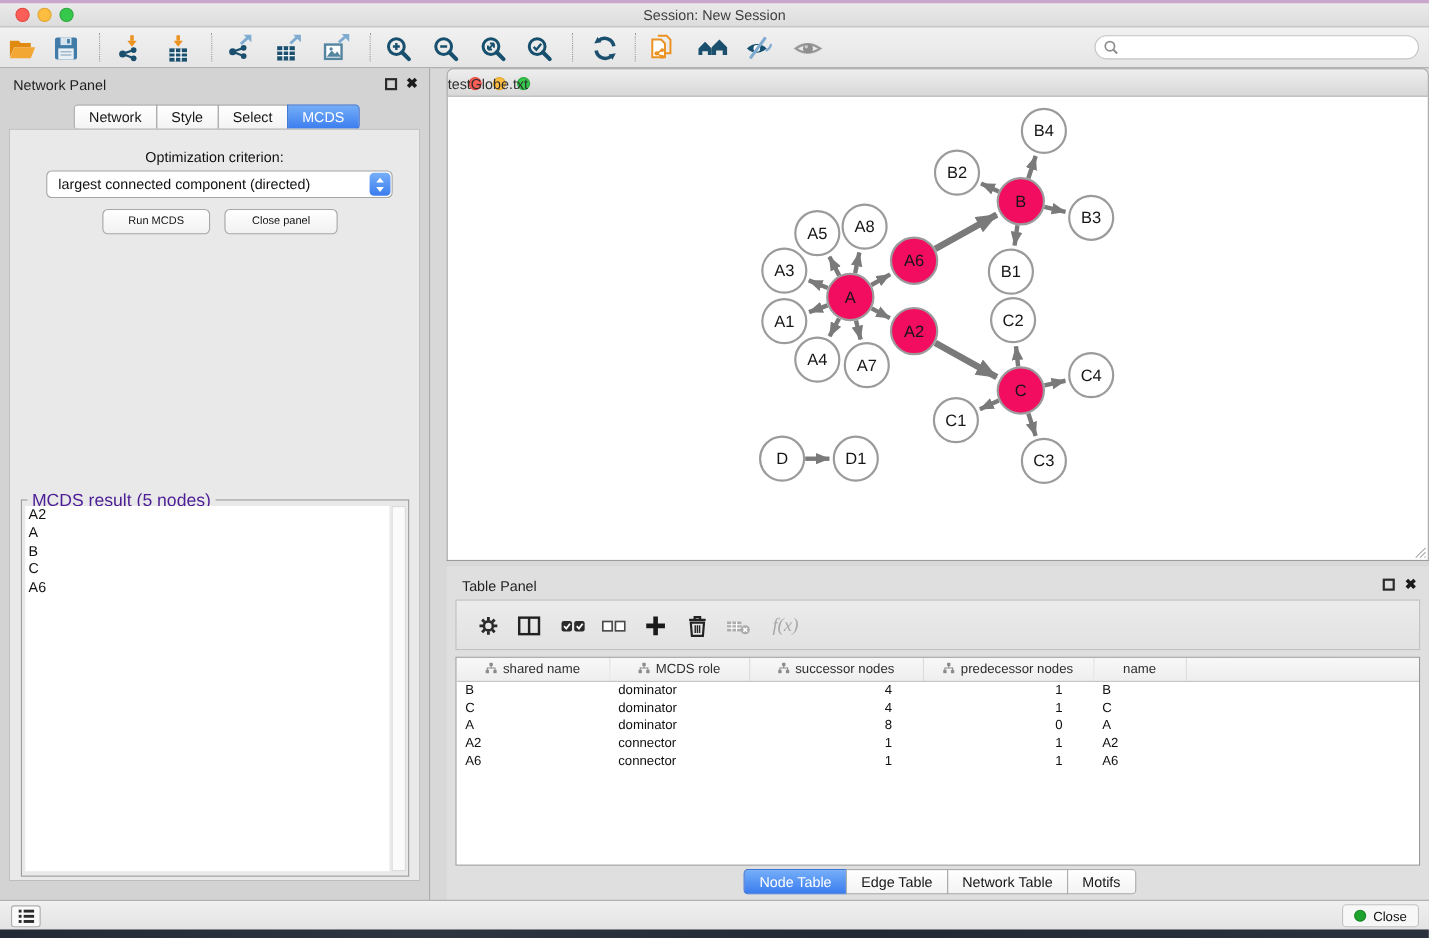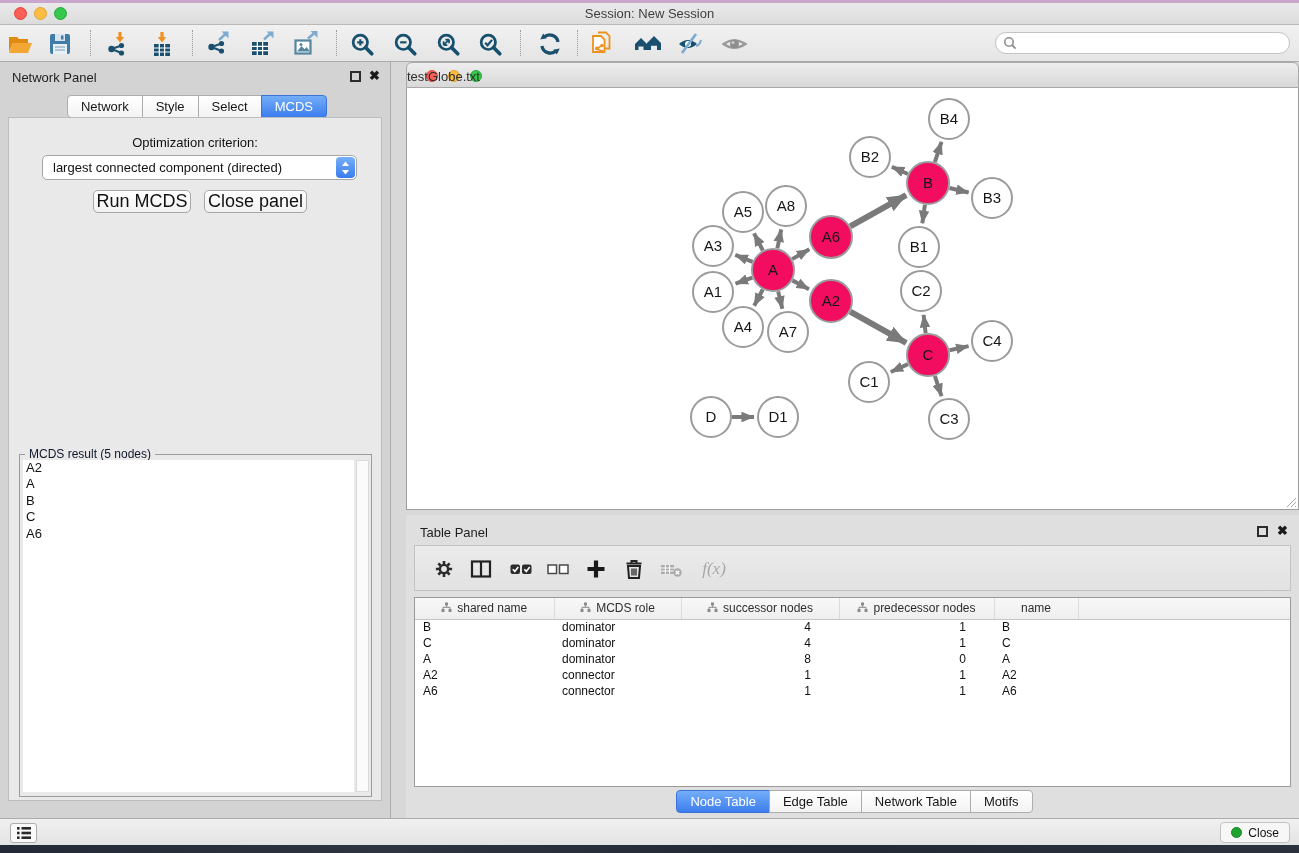--- a/index.html
+++ b/index.html
@@ -40,23 +40,23 @@
   .cp-body { position:absolute; left:8px; right:8px; top:55px; bottom:17px;
     background:#E9E9E9; border:1px solid #BDBDBD; }
   .opt-label { position:absolute; top:17px; width:100%; text-align:center; font-size:13px; color:#111; }
   .dropdown { position:absolute; top:37px; left:33px; width:315px; height:25px; background:#fff;
     border:1px solid #A6A6A6; border-radius:5px; display:flex; align-items:center; }
   .dropdown .dd-text { flex:1; font-size:13px; color:#111; padding-left:10px; white-space:nowrap; overflow:hidden; }
   .dd-stepper { width:19px; height:21px; margin-right:1px; border-radius:4px;
     background:linear-gradient(#76AFF9,#3A7CEE); display:flex; flex-direction:column; align-items:center; justify-content:center; }
   .dd-stepper svg { display:block; }
   .btn { position:absolute; top:72px; height:23px; background:linear-gradient(#FFFFFF,#F1F1F1);
-    border:1px solid #A8A8A8; border-radius:5px; font-size:18px; color:#111; text-align:center; line-height:21px; }
+    border:1px solid #A8A8A8; border-radius:5px; font-size:10px; color:#111; text-align:center; line-height:21px; }
   .fieldset { position:absolute; left:10px; right:9px; top:336px; bottom:3px; border:1px solid #9C9C9C; }
-  .fieldset .legend { position:absolute; top:-8px; left:5px; background:#E9E9E9; padding:0 4px; font-size:12px; color:#0f172a; }
+  .fieldset .legend { position:absolute; top:-8px; left:5px; background:#E9E9E9; padding:0 4px; font-size:16px; color:#4c1d95; }
   .result-list { position:absolute; left:3px; right:17px; top:5px; bottom:4px; background:#fff; overflow:hidden; }
   .result-list .li { font-size:13px; line-height:16.4px; color:#111; padding-left:3px; }
   .scroll-track { position:absolute; top:5px; right:2px; bottom:4px; width:13px; background:#FBFBFB; border:1px solid #DADADA; }
 
   
   .net-window { position:absolute; left:406px; top:62px; width:893px; height:448px; }
   .net-titlebar { position:absolute; top:0; left:0; width:100%; height:26px;
     background:linear-gradient(#EEEEEE,#D8D8D8); border:1px solid #A8A8A8; border-radius:6px 6px 0 0; }
   .net-titlebar .tl { top:7px; width:12px; height:12px; }
   .net-title { position:absolute; top:6px; width:100%; text-align:left; font-size:13px; color:#2E2E2E; }

